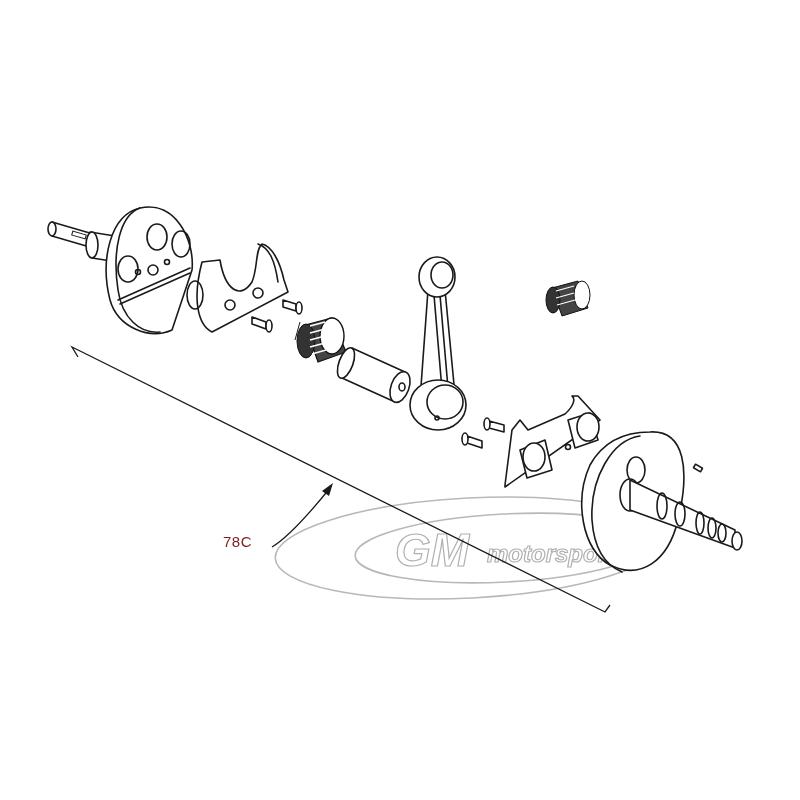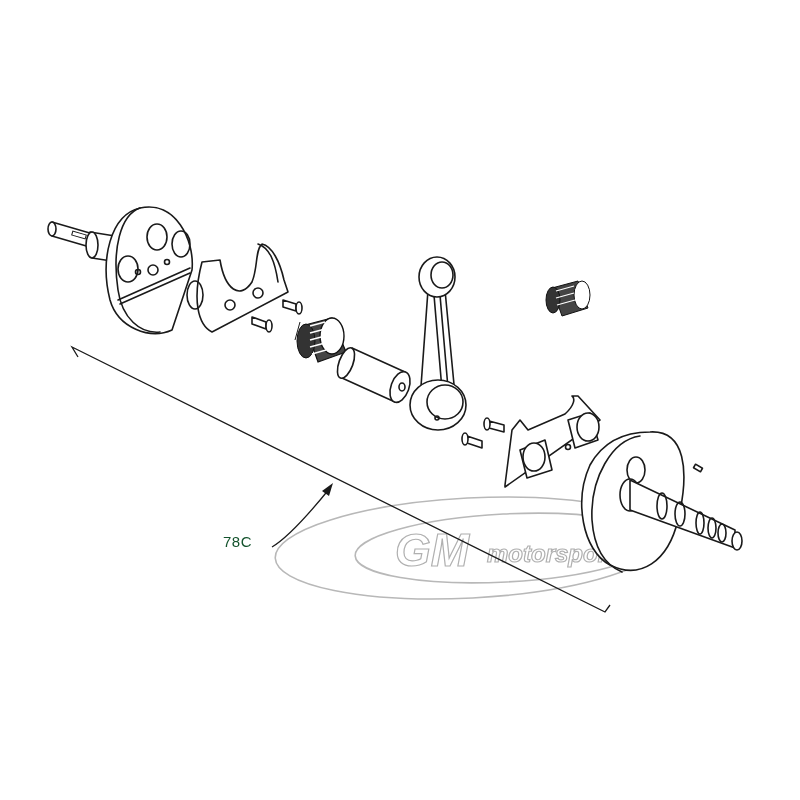--- a/index.html
+++ b/index.html
@@ -1,18 +1,18 @@
 <!DOCTYPE html>
 <html><head>
 <meta charset="utf-8">
 <style>
   html,body{margin:0;padding:0;background:#ffffff;}
   body{width:800px;height:800px;position:relative;overflow:hidden;font-family:"Liberation Sans",sans-serif;}
   svg{position:absolute;left:0;top:0;}
-  .label{position:absolute;font-size:15px;color:#14532d;letter-spacing:0.5px;}
+  .label{position:absolute;font-size:15px;color:#7f1d1d;letter-spacing:0.5px;}
   .ln{fill:none;stroke:#1a1a1a;stroke-width:1.6;stroke-linecap:round;stroke-linejoin:round;}
   .lnf{fill:#fff;stroke:#1a1a1a;stroke-width:1.6;stroke-linejoin:round;}
   .thin{fill:none;stroke:#1a1a1a;stroke-width:1;}
   .wm{fill:none;stroke:#b8b8b8;stroke-width:1.6;}
   .wmt{fill:#fff;stroke:#b0b0b0;stroke-width:1.2;font-family:"Liberation Sans",sans-serif;font-style:italic;font-weight:bold;}
 </style>
 </head>
 <body>
 
 <svg width="800" height="800" viewBox="0 0 800 800">

